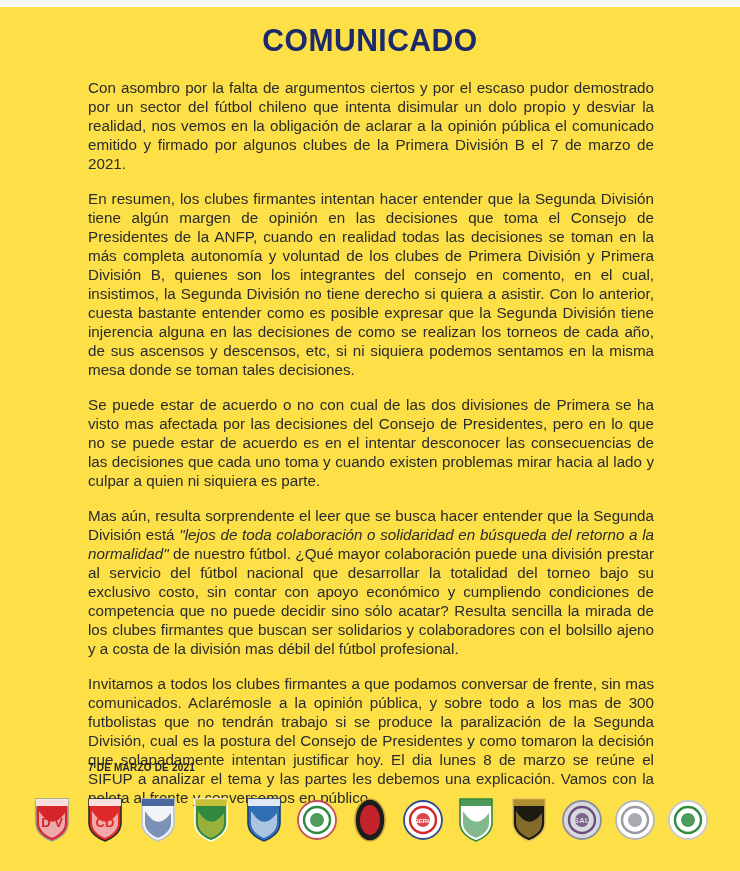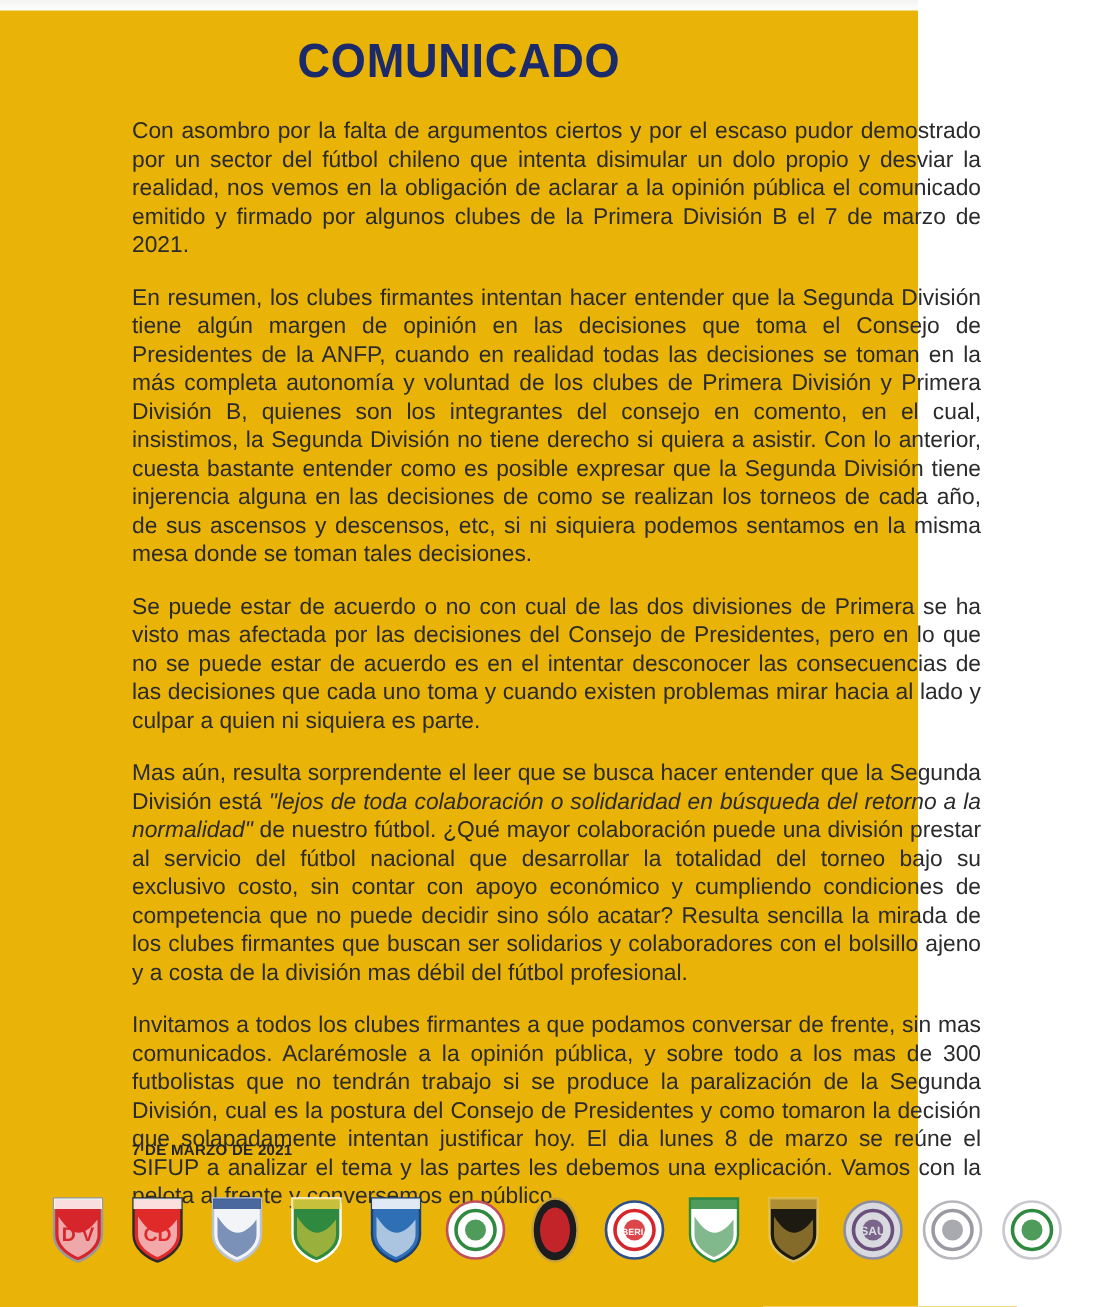--- a/index.html
+++ b/index.html
@@ -10,23 +10,23 @@
   body {
     width: 740px;
     height: 871px;
     background: #ffffff;
     font-family: "Liberation Sans", sans-serif;
     -webkit-font-smoothing: antialiased;
     overflow: hidden;
   }
   .page {
     position: relative;
-    width: 612px;
+    width: 740px;
     height: 871px;
-    background: #eab308;
+    background: #fde047;
     box-sizing: border-box;
   }
   
   .page::before {
     content: "";
     position: absolute;
     top: 0; left: 0; right: 0;
     height: 7px;
     background: linear-gradient(to bottom, #f4f4f2, #ffffff);
     pointer-events: none;

